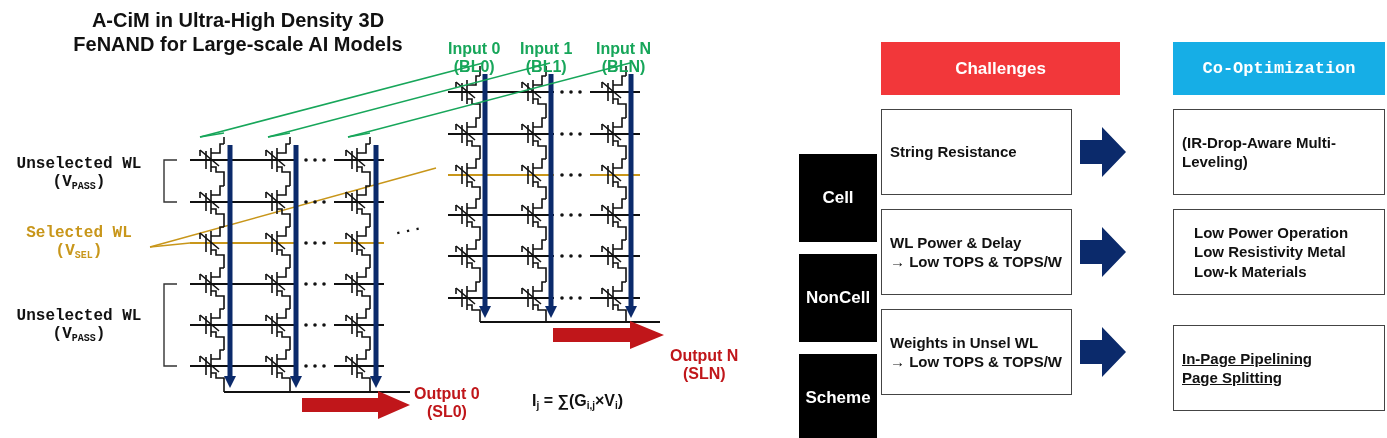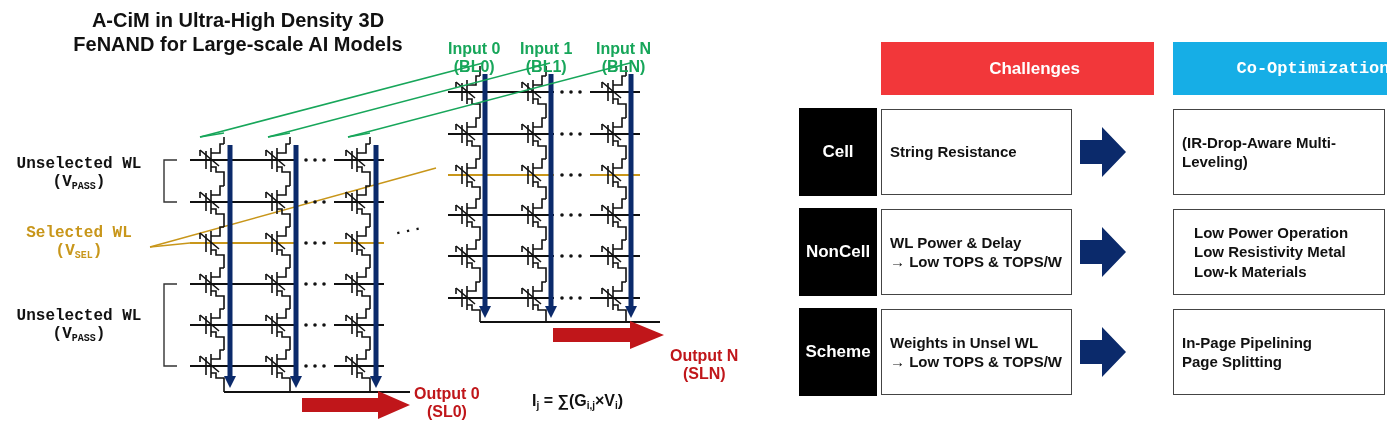--- a/index.html
+++ b/index.html
@@ -6,24 +6,24 @@
   body { width:1387px; height:438px; position:relative; overflow:hidden; font-family:"Liberation Sans", sans-serif; }
   #circuit { position:absolute; left:0; top:0; }
   .lbl { position:absolute; font-weight:bold; text-align:center; line-height:1.12; white-space:nowrap; }
   .title { left:18px; top:8px; width:440px; font-size:20px; color:#111; line-height:1.2; }
   .in { font-size:16px; color:#17a65a; top:8px;margin-top:32px; }
   .wl { font-size:16px; color:#111;font-family:Liberation Mono, monospace; }
   .sel { color:#c8961a; }
   .out { font-size:16px; color:#c0161a; }
   .eq { font-size:16px; color:#111; }
   sub { font-size:10px; vertical-align:-3px; }
-  .grid-hdr { position:absolute; top:42px; height:53px; color:#fff; font-weight:bold; font-size:17px; display:flex; align-items:center; justify-content:center;padding-left:34px; }
+  .grid-hdr { position:absolute; top:42px; height:53px; color:#fff; font-weight:bold; font-size:17px; display:flex; align-items:center; justify-content:center; }
   .hdr-ch { left:881px; width:239px; background:#f2373a; }
   .hdr-co { left:1173px; width:212px; background:#16aee6;font-family:Liberation Mono, monospace; }
-  .rowlbl { position:absolute; left:799px; width:78px; height:88px; background:#000; color:#fff; font-weight:bold; font-size:17px; display:flex; align-items:center; justify-content:center; text-align:center; line-height:1.3; }
+  .rowlbl { position:absolute; left:799px; width:78px; height:88px; background:#000; color:#fff; font-weight:bold; font-size:17px; display:flex; align-items:center; justify-content:center; text-align:center; line-height:1.3;margin-top:46px; }
   .box { position:absolute; height:86px; border:1px solid #444; background:#fff; color:#111; font-weight:bold; font-size:15px; display:flex; flex-direction:column; justify-content:center; padding-left:8px; box-sizing:border-box; line-height:1.3; }
   .box-ch { left:881px; width:191px; }
   .box-co { left:1173px; width:212px; }
   .rarrow { position:absolute; left:1120px; width:46px; height:50px; }
 </style>
 </head>
 <body>
 
 <svg id="circuit" width="780" height="438" viewBox="0 0 780 438">
   <g id="back-plane">
@@ -547,17 +547,17 @@
       <br>
       <span>me</span>
     </div>
     <div class="box box-ch" style="top: 309px;">
       <div>Weights in Unsel WL</div>
       <div>→ Low TOPS &amp; TOPS/W</div>
     </div>
     <svg class="rarrow" viewBox="0 0 46 50" style="top: 327px; left: 1080px;">
       <polygon points="0,13 22,13 22,0 46,25 22,50 22,37 0,37" fill="#0b2a6b"></polygon>
     </svg>
-    <div class="box box-co" style="top: 309px;">
+    <div class="box box-co" style="top: 325px; text-decoration: underline;">
       <div>In-Page Pipelining</div>
       <div>Page Splitting</div>
     </div>
   </div>
 
 </body></html>

